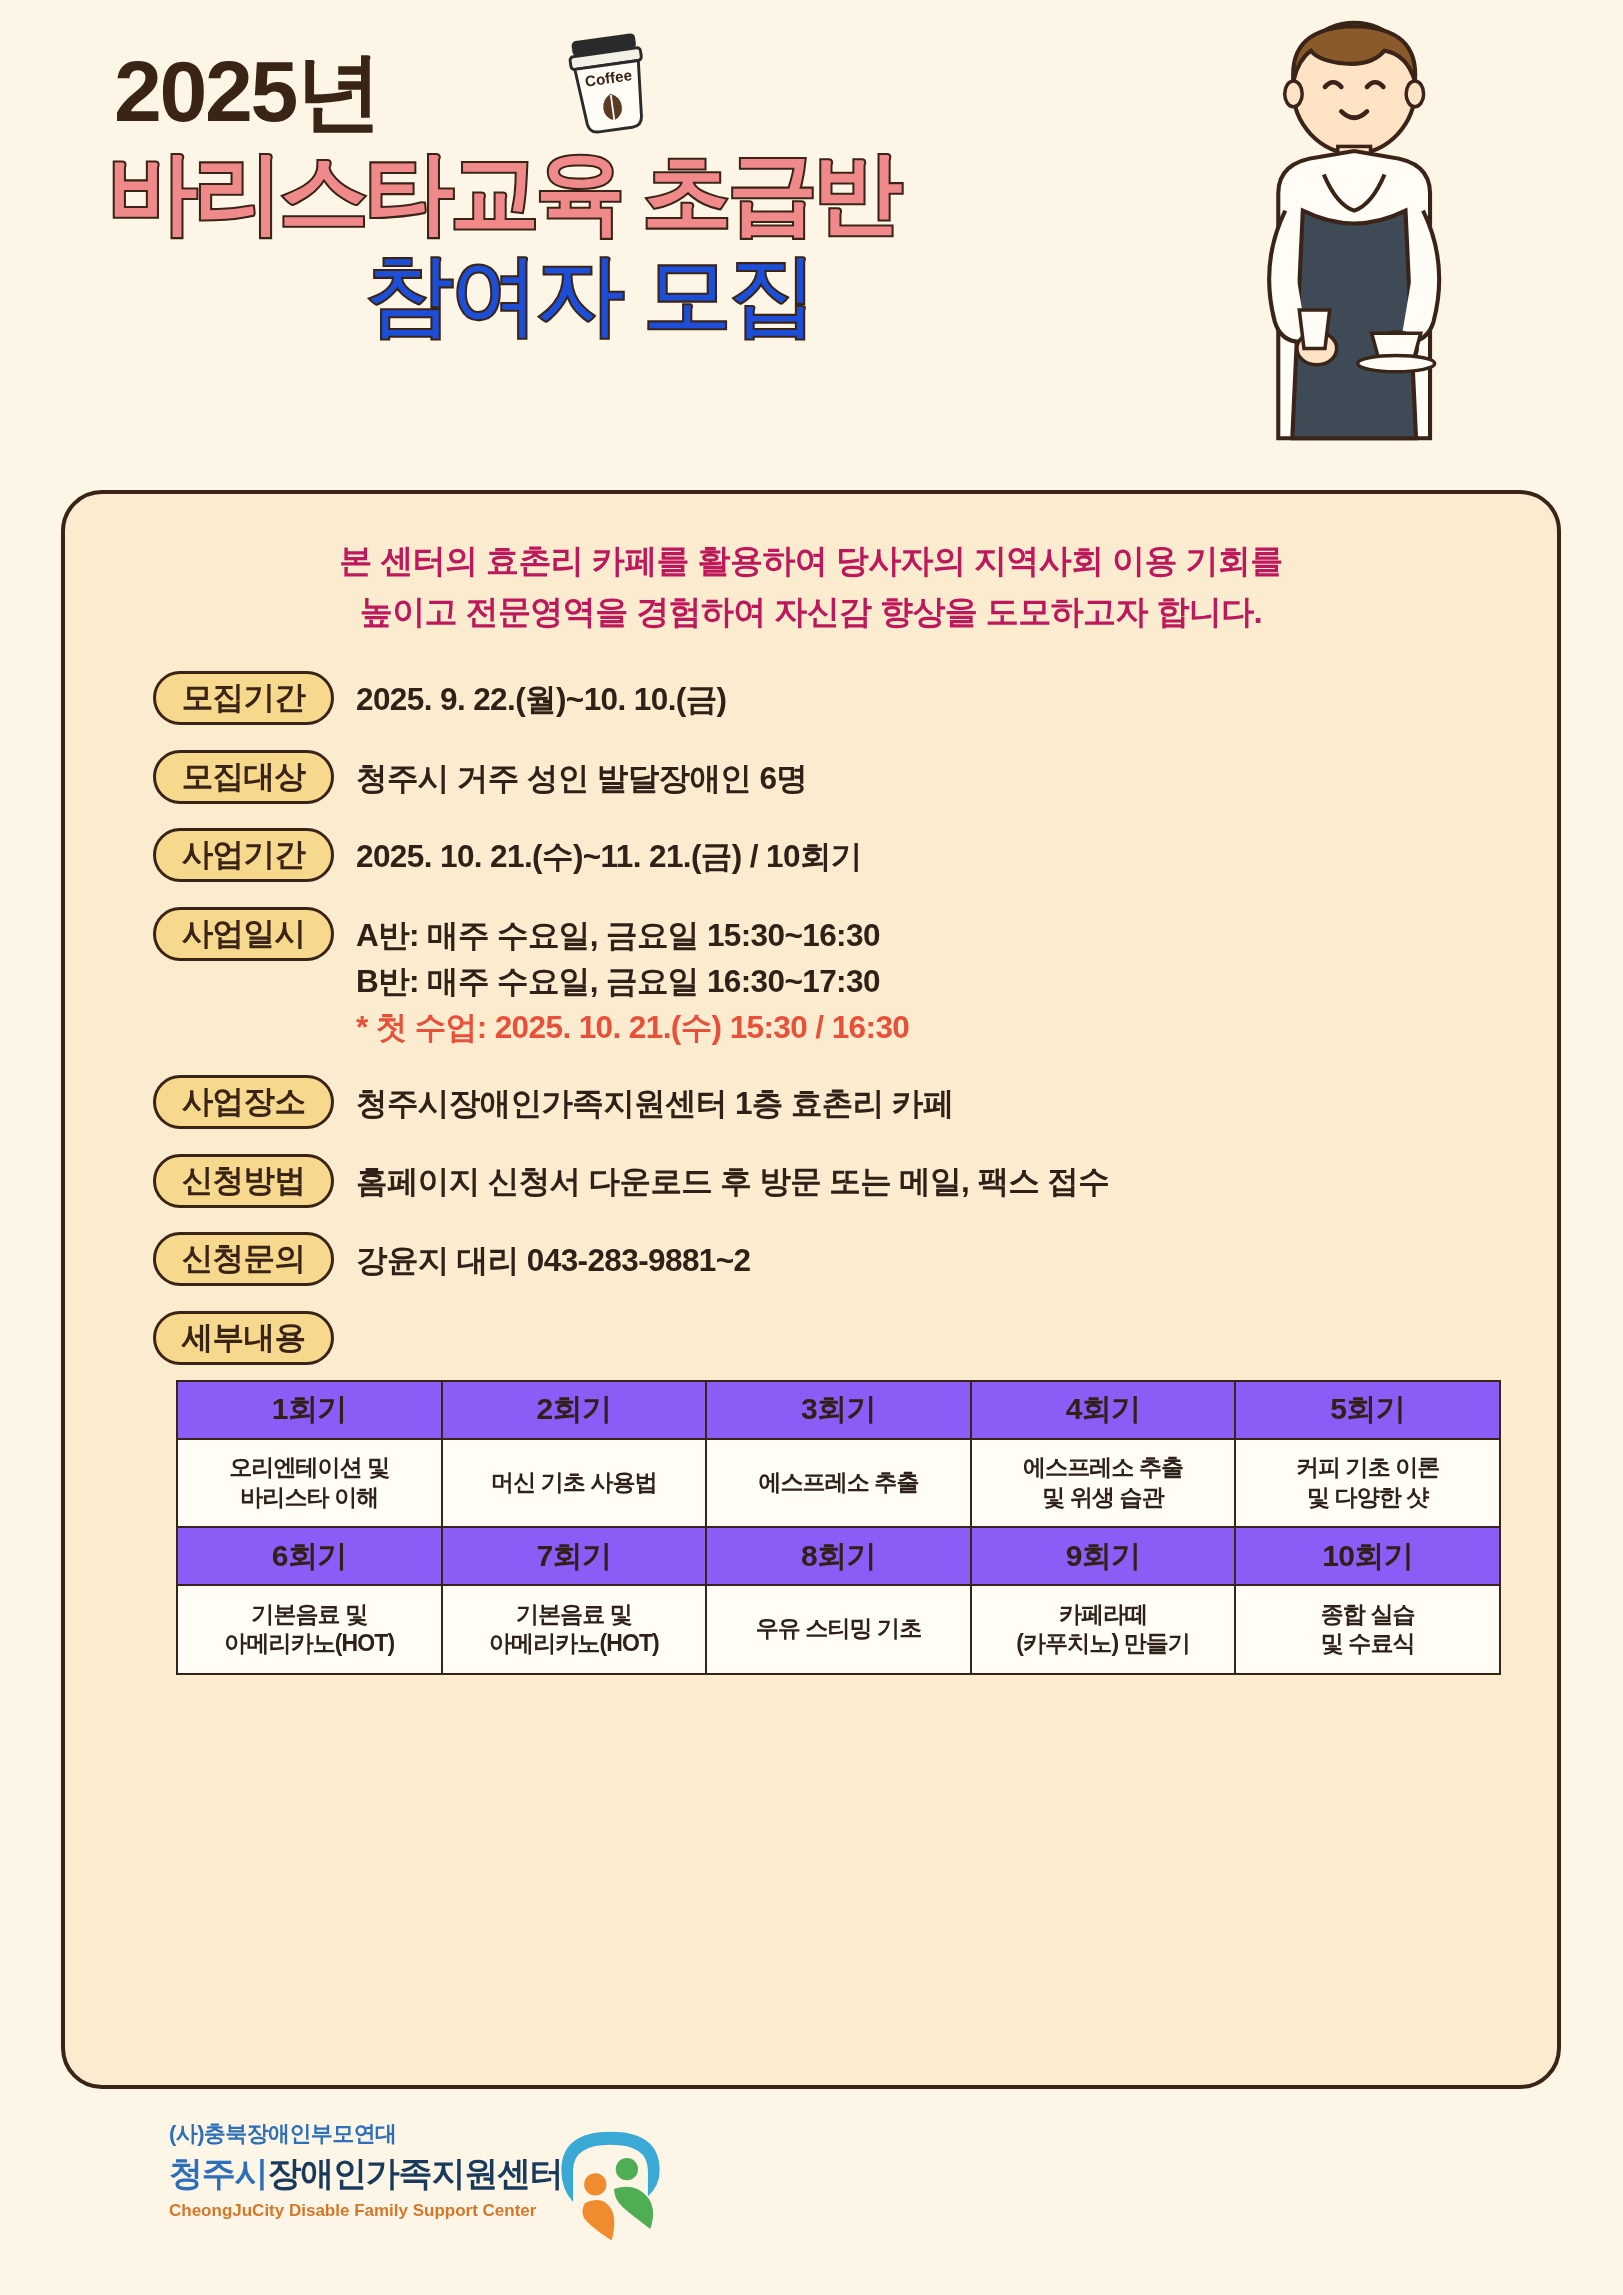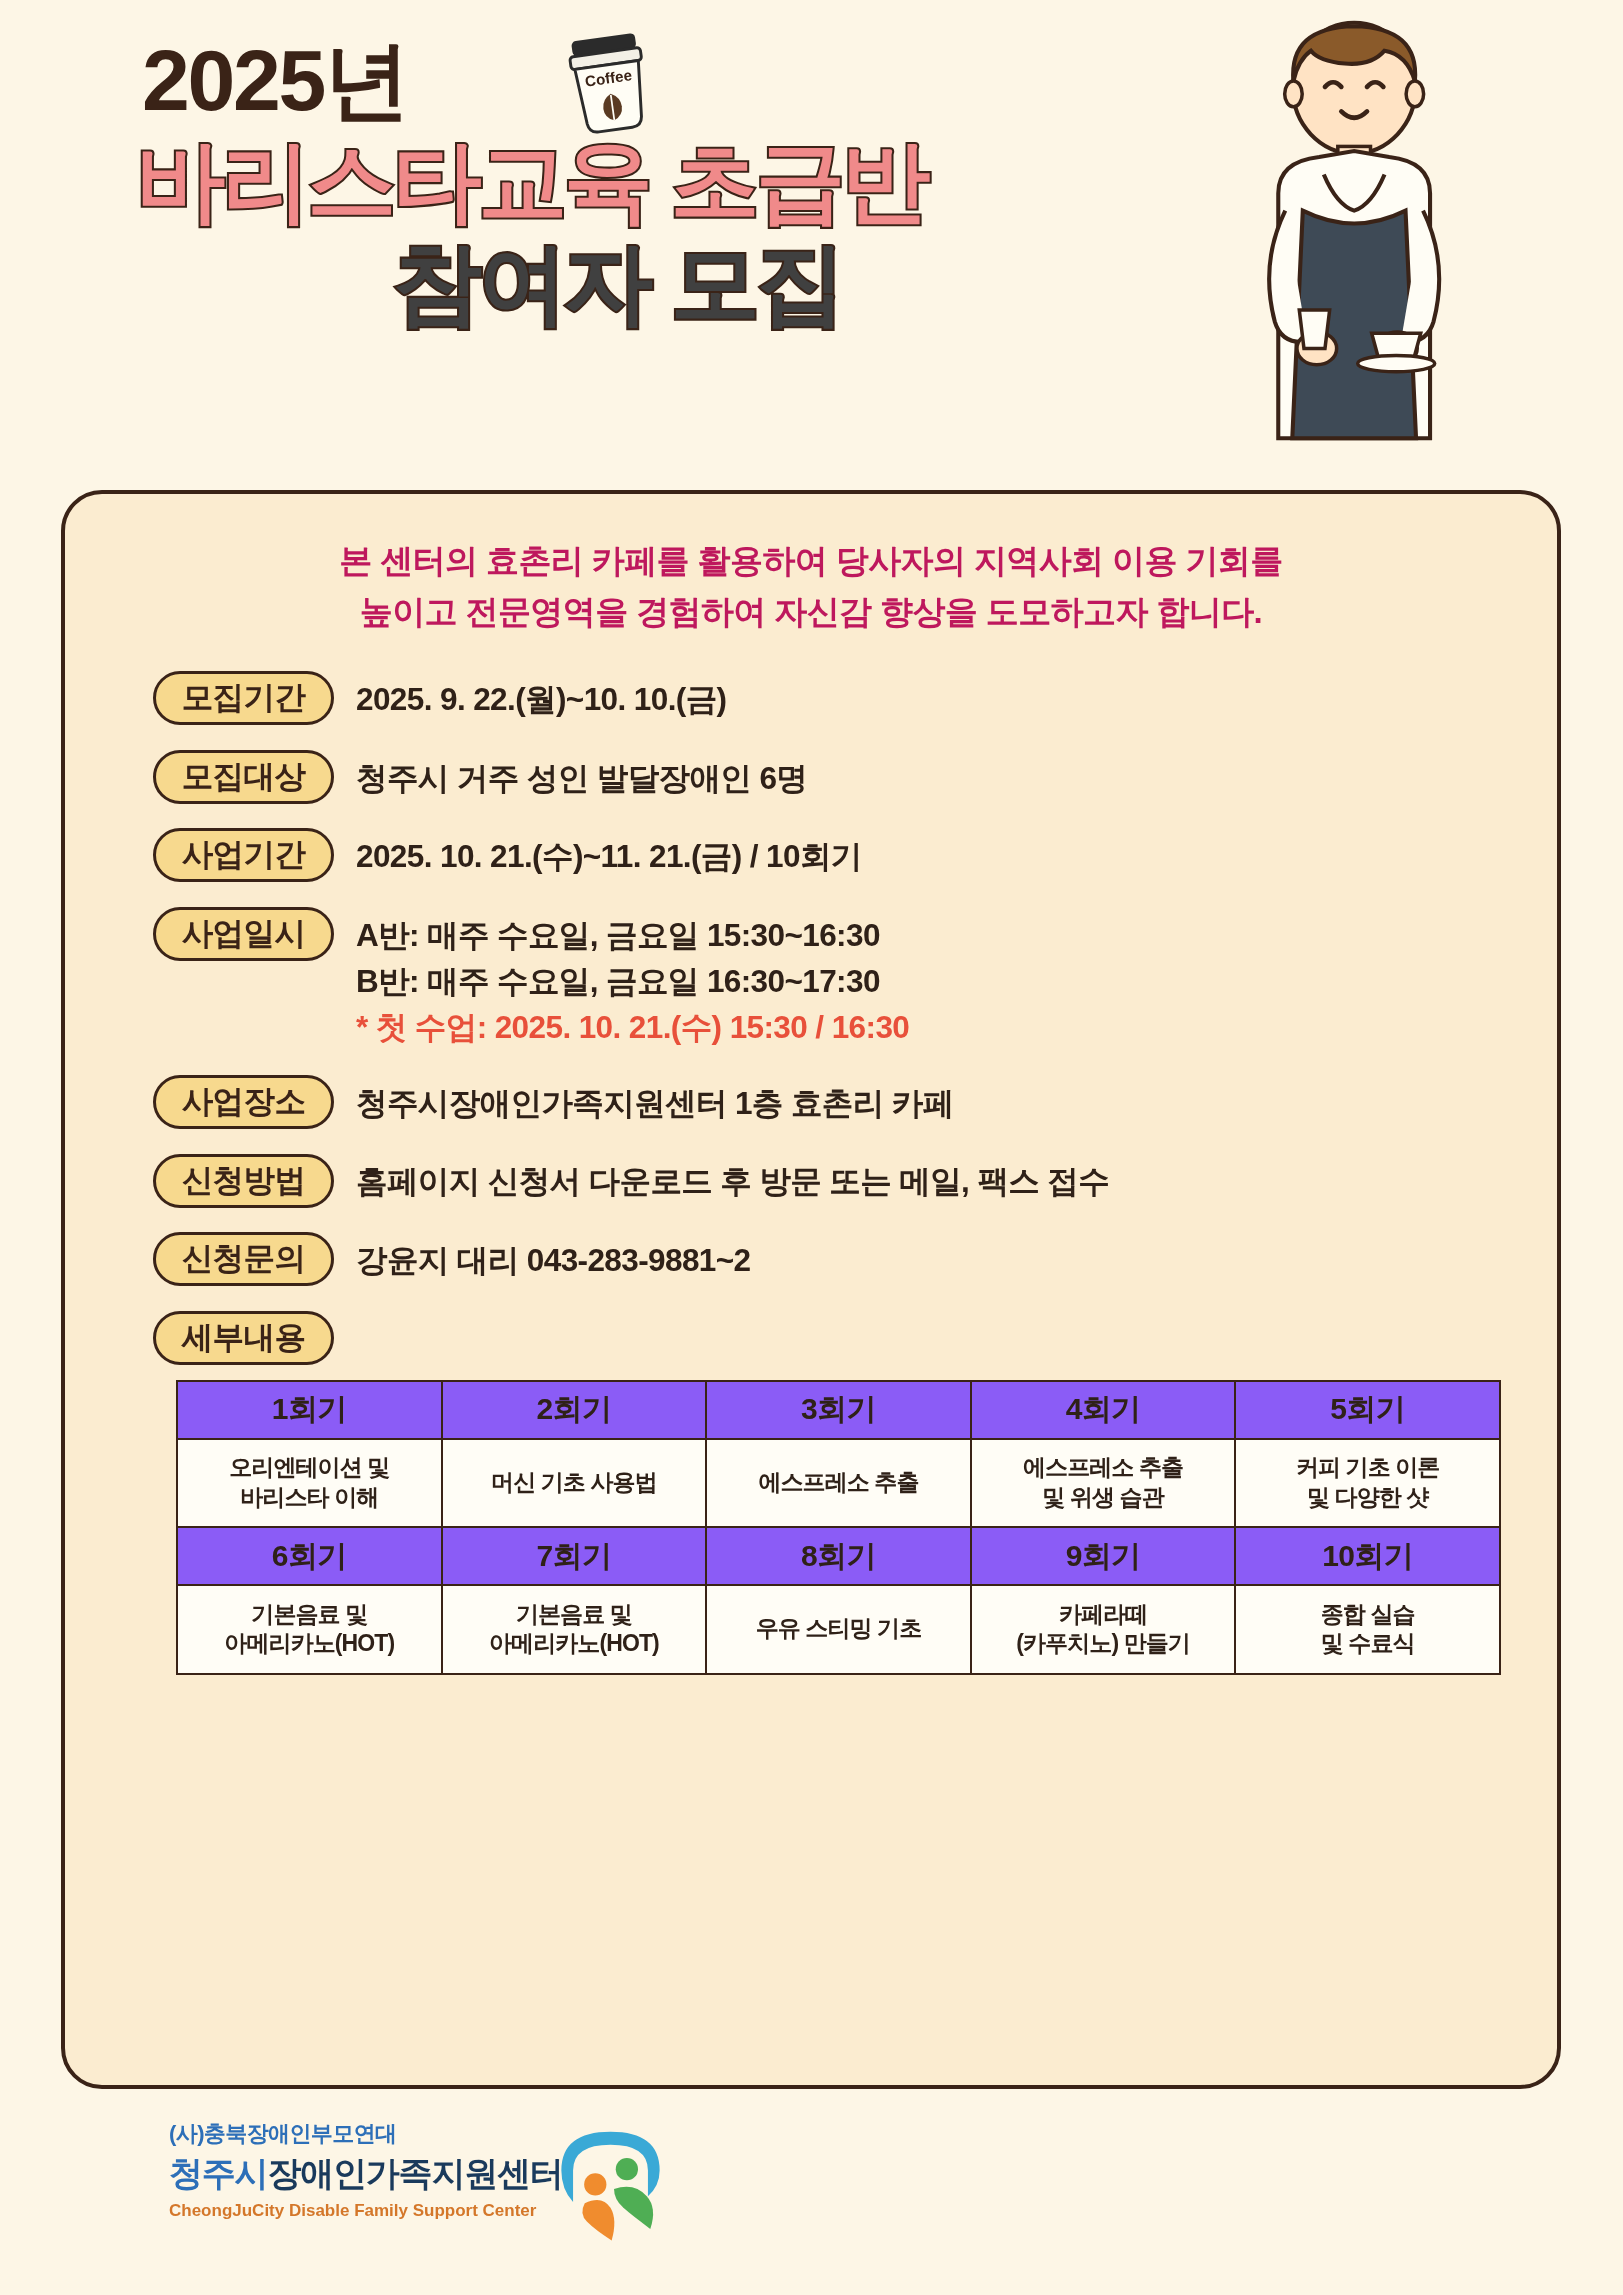--- a/index.html
+++ b/index.html
@@ -17,23 +17,22 @@
 
   
   .header {
     position: relative;
     height: 461px;
     padding: 35px 0 0 0;
   }
   .title-block {
     position: absolute;
     left: 114px;
-    top: 35px;
+    top: 46px;
     width: 1051px;
-    margin-left: 28px;
   }
   .title-line-1 {
     font-size: 86px;
     font-weight: 900;
     color: #3a2317;
     letter-spacing: -2.3px;
     line-height: 1.05;
     margin: 0;
     position: relative;
     display: block;
@@ -44,22 +43,22 @@
     color: #f08a8a;
     letter-spacing: -3.5px;
     line-height: 1.08;
     margin: 8.2px 0 0 -5.8px;
     -webkit-text-stroke: 4.1px #3a2317;
     paint-order: stroke fill;
     display: block;
   }
   .title-line-3 {
     font-size: 89px;
-    font-weight: 700;
-    color: #404040;
+    font-weight: 400;
+    color: #1d4ed8;
     letter-spacing: -3.5px;
     line-height: 1.08;
     margin: 5.8px 0 0 251px;
     -webkit-text-stroke: 4.1px #3a2317;
     paint-order: stroke fill;
     display: block;
   }
 
   
   .coffee-cup {

